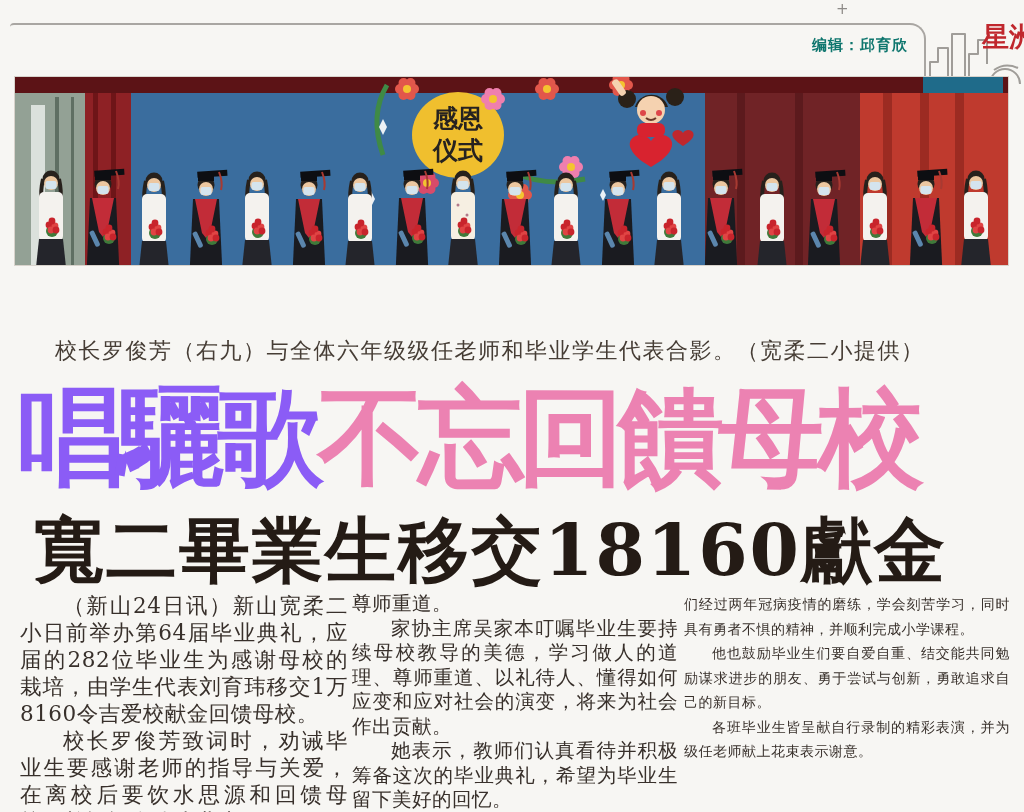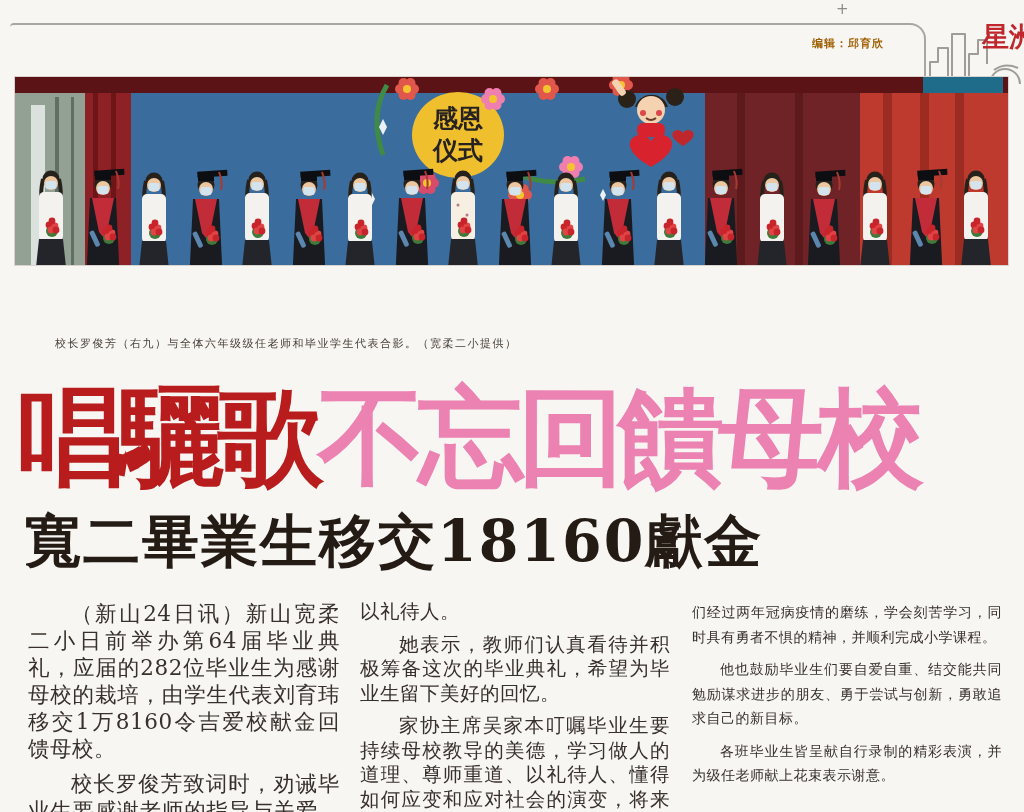--- a/index.html
+++ b/index.html
@@ -14,48 +14,48 @@
     border-top:2px solid #a9a6a2;border-right:2px solid #a9a6a2;
     border-top-right-radius:16px;border-top-left-radius:4px;
   }
   .reg-mark{
     position:absolute;left:836px;top:0px;color:#8e8b88;font-size:15px;
     font-family:"DejaVu Sans","Liberation Sans",sans-serif;
   }
   .editor{
     position:absolute;left:812px;top:36px;width:110px;
     font-family:"DejaVu Sans","Liberation Sans",sans-serif;
-    font-weight:bold;font-size:11px;color:#a16207;letter-spacing:1px;
+    font-weight:bold;font-size:15px;color:#0f766e;letter-spacing:1px;
     white-space:nowrap;
   }
   .logo{position:absolute;left:928px;top:18px;width:96px;height:70px;overflow:hidden;text-align:right;}
   
   .photo{
     position:absolute;left:15px;top:77px;width:993px;height:188px;
     background:#3a6d9e;overflow:hidden;box-shadow:0 0 0 1px #d8d3cc;
   }
   .caption{
     position:absolute;left:55px;top:336px;width:920px;
-    font-size:11px;color:#463d35;letter-spacing:1.5px;
+    font-size:22px;color:#463d35;letter-spacing:1.5px;
   }
   
   .headline{
     position:absolute;left:18px;top:381px;white-space:nowrap;
     font-family:"DejaVu Sans","Liberation Sans",sans-serif;
     font-weight:bold;font-size:106px;line-height:1.08;letter-spacing:-6px;
   }
   .subheadline{
-    position:absolute;left:24px;top:504px;white-space:nowrap;
+    position:absolute;left:33px;top:504px;white-space:nowrap;
     font-family:"DejaVu Serif","Liberation Serif",serif;
-    font-weight:bold;font-size:57px;color:#241b15;letter-spacing:2px;
+    font-weight:bold;font-size:71px;color:#241b15;letter-spacing:2px;
   }
   
   .article{position:absolute;left:0;top:592px;width:1024px;height:220px;}
   .col{position:absolute;top:0;overflow:hidden;color:#38302b;}
-  .col p{margin:8px;text-align:justify;}
+  .col p{margin:0;text-align:justify;}
   .col p.indent{text-indent:2em;}
   .col-1{left:20px;width:328px;height:220px;font-size:21.5px;line-height:27px;letter-spacing:0.5px;}
   .col-2{left:352px;width:326px;height:220px;font-size:19.5px;line-height:24.5px;letter-spacing:0.5px;}
   .col-3{left:684px;width:326px;height:220px;font-size:14px;line-height:24.5px;letter-spacing:0.5px;}
 </style>
 </head>
 <body>
 
 <div class="header-rule"></div>
 <div class="reg-mark">+</div>
@@ -594,32 +594,32 @@
           <rect x="1.5" y="200" width="4.5" height="24" fill="#ecc7a0"></rect>
           <rect x="-8" y="224" width="7" height="5" rx="2" fill="#2a2a2e"></rect>
           <rect x="1" y="224" width="7" height="5" rx="2" fill="#2a2a2e"></rect>
         </g>
       </g>
   </svg>
 </div>
 
 <div class="caption">校长罗俊芳（右九）与全体六年级级任老师和毕业学生代表合影。（宽柔二小提供）</div>
 
-<div class="headline"><span style="color: #b91c1c;">唱驪歌</span><span style="color: rgb(236, 130, 178); text-align: center;">不忘回饋母校</span></div>
+<div class="headline"><span style="color: #8b5cf6;">唱驪歌</span><span style="color: rgb(236, 130, 178); text-align: center;">不忘回饋母校</span></div>
 
 <div class="subheadline">寬二畢業生移交18160獻金</div>
 
 <div class="article">
   <div class="col col-1">
       <p class="para indent">（新山24日讯）新山宽柔二小日前举办第64届毕业典礼，应届的282位毕业生为感谢母校的栽培，由学生代表刘育玮移交1万8160令吉爱校献金回馈母校。</p>
       <p class="para indent">校长罗俊芳致词时，劝诫毕业生要感谢老师的指导与关爱，在离校后要饮水思源和回馈母校，并祝福全体毕业生</p>
     </div>
   <div class="col col-2">
-      <p class="para">以礼待人。</p>
+      <p class="para">尊师重道。</p>
+      <p class="para indent">家协主席吴家本叮嘱毕业生要持续母校教导的美德，学习做人的道理、尊师重道、以礼待人、懂得如何应变和应对社会的演变，将来为社会作出贡献。</p>
       <p class="para indent">她表示，教师们认真看待并积极筹备这次的毕业典礼，希望为毕业生留下美好的回忆。</p>
-      <p class="para indent">家协主席吴家本叮嘱毕业生要持续母校教导的美德，学习做人的道理、尊师重道、以礼待人、懂得如何应变和应对社会的演变，将来为社会作出贡献。</p>
     </div>
   <div class="col col-3">
       <p class="para">们经过两年冠病疫情的磨练，学会刻苦学习，同时具有勇者不惧的精神，并顺利完成小学课程。</p>
       <p class="para indent">他也鼓励毕业生们要自爱自重、结交能共同勉励谋求进步的朋友、勇于尝试与创新，勇敢追求自己的新目标。</p>
       <p class="para indent">各班毕业生皆呈献自行录制的精彩表演，并为级任老师献上花束表示谢意。</p>
     </div>
 </div>
 
 </body></html>

